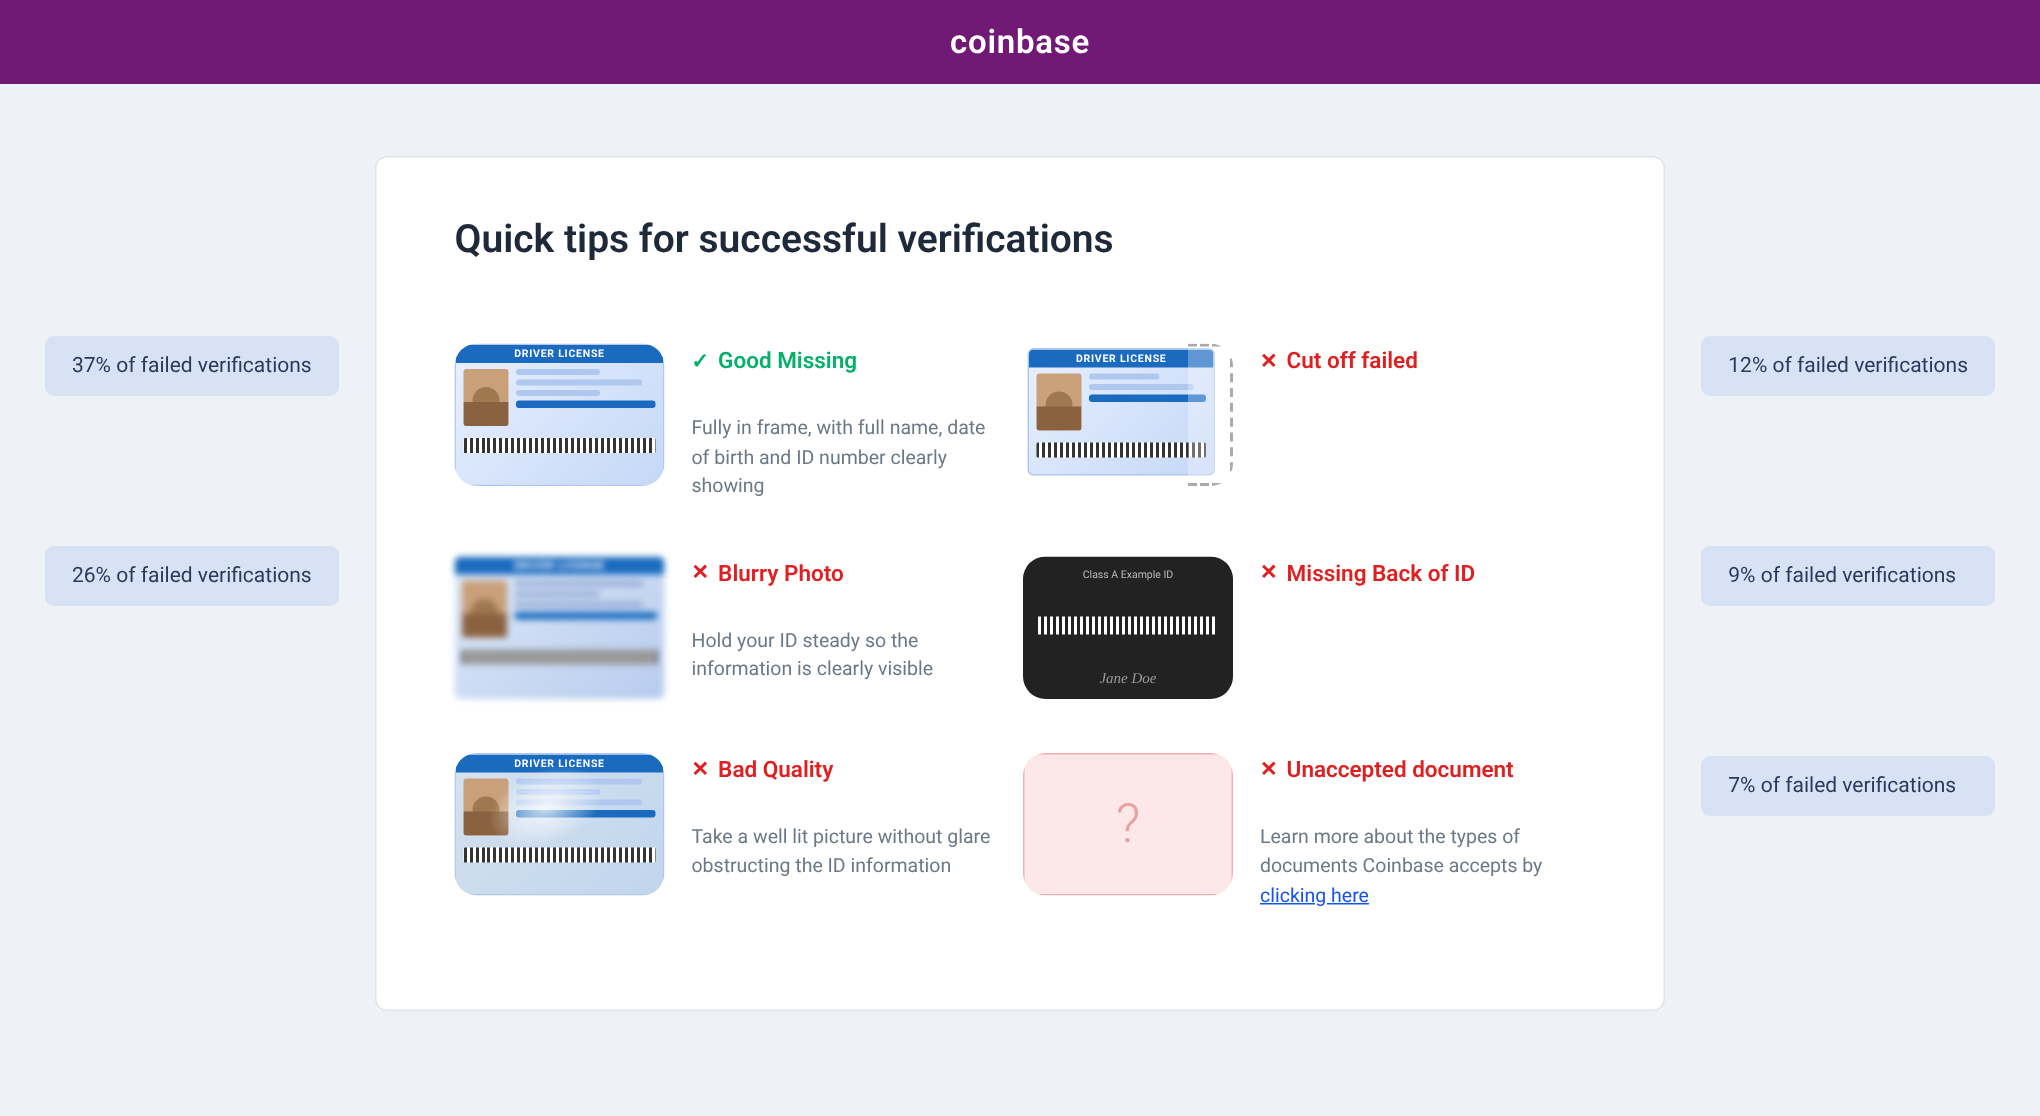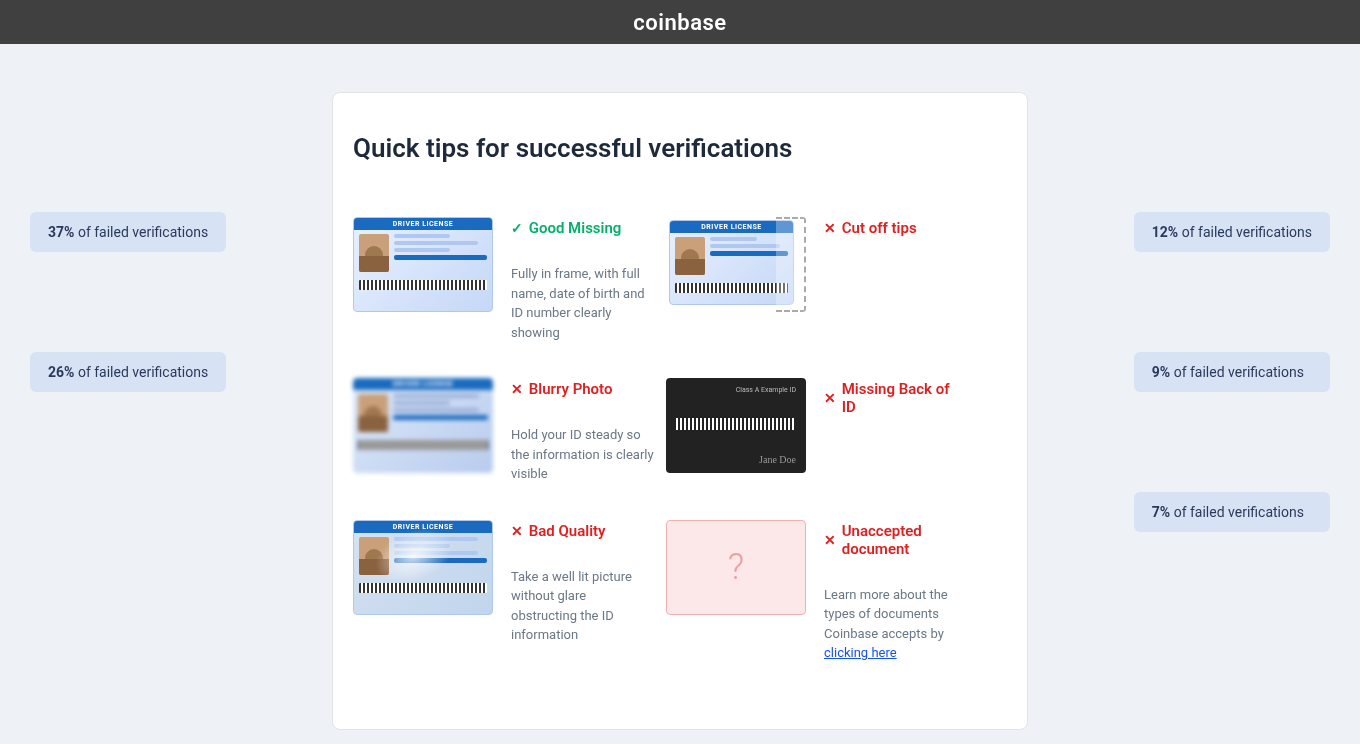--- a/index.html
+++ b/index.html
@@ -4,22 +4,22 @@
   <style>
     * { box-sizing: border-box; margin: 0; padding: 0; }
     body {
       font-family: -apple-system, BlinkMacSystemFont, 'Segoe UI', Roboto, sans-serif;
       background: #eef1f5;
       min-height: 744px;
       display: flex;
       flex-direction: column;
     }
     header {
-      background: #404040;
-      height: 44px;
+      background: #701a75;
+      height: 56px;
       display: flex;
       align-items: center;
       justify-content: center;
     }
     .logo-text {
       color: #fff;
       font-size: 22px;
       font-weight: 600;
       letter-spacing: 0.5px;
     }
@@ -28,22 +28,22 @@
       display: flex;
       align-items: flex-start;
       justify-content: center;
       padding: 48px 20px;
       position: relative;
     }
     .card {
       background: #fff;
       border-radius: 8px;
       border: 1px solid #e0e4ea;
-      padding: 40px 48px 48px 20px;
-      width: 696px;
+      padding: 40px 48px 48px 52px;
+      width: 860px;
       position: relative;
     }
     .card-title {
       font-size: 26px;
       font-weight: 600;
       color: #1e2a3a;
       margin-bottom: 36px;
     }
     .tips-grid {
       display: grid;
@@ -56,21 +56,21 @@
       padding: 18px 12px 18px 0;
       gap: 18px;
     }
     .tip-item + .tip-item {
       
     }
     .tip-image {
       width: 140px;
       min-width: 140px;
       height: 95px;
-      border-radius: 0;
+      border-radius: 15px;
       overflow: hidden;
       flex-shrink: 0;
     }
     .tip-content {
       flex: 1;
       padding-top: 2px;
     }
     .tip-label {
       display: flex;
       align-items: center;
@@ -116,21 +116,21 @@
     }
     .stat-badge {
       background: #d8e2f5;
       border-radius: 6px;
       padding: 12px 18px;
       font-size: 14px;
       color: #2a3a5c;
       white-space: nowrap;
     }
     .stat-badge strong {
-      font-weight: 700;
+      font-weight: 400;
       margin-top: 28px;
     }
     
     .id-good {
       background: linear-gradient(135deg, #e8f0fe 0%, #c5d8f7 100%);
       width: 100%;
       height: 100%;
       position: relative;
       border: 1px solid #b0c8f0;
       border-radius: 4px;
@@ -248,36 +248,37 @@
     }
     
     .id-back {
       width: 100%;
       height: 100%;
       background: #222;
       border-radius: 4px;
       display: flex;
       flex-direction: column;
       justify-content: center;
-      align-items: flex-end;
+      align-items: center;
       padding: 8px 10px;
       gap: 24px;
     }
     .id-back-label {
       color: #bbb;
       font-size: 7px;
     }
     .id-back-barcode {
       height: 18px;
       width: 100%;
       background: repeating-linear-gradient(90deg, #fff 0px, #fff 2px, #222 2px, #222 4px);
     }
     .id-back-sig {
       color: #999;
       font-size: 10px;
+      font-style: italic;
       font-family: cursive;
     }
     
     .id-unaccepted {
       width: 100%;
       height: 100%;
       background: #fce8e8;
       border: 1px solid #f0b0b0;
       border-radius: 4px;
       display: flex;
@@ -354,21 +355,21 @@
                 </div>
               </div>
               <div class="id-barcode"></div>
             </div>
             <div class="id-cutoff-dash"></div>
           </div>
         </div>
         <div class="tip-content">
           <div class="tip-label bad">
             <span class="tip-label-icon">✕</span>
-            <span>Cut off tips</span>
+            <span>Cut off failed</span>
           </div>
         </div>
       </div>
 
       <div class="tip-item">
         <div class="tip-image" style="filter: blur(2px); overflow:hidden; border-radius:4px;">
           <div style="width:100%;height:100%;background:linear-gradient(135deg,#dce8f8,#b8ccee);border-radius:4px;overflow:hidden;">
             <div style="background:#1a6bbf;color:#fff;font-size:7px;font-weight:700;text-align:center;padding:2px 0;letter-spacing:0.5px;">DRIVER LICENSE</div>
             <div style="display:flex;padding:4px 5px;gap:5px;">
               <div style="width:30px;height:38px;background:#c9a07a;border-radius:2px;flex-shrink:0;position:relative;overflow:hidden;">

